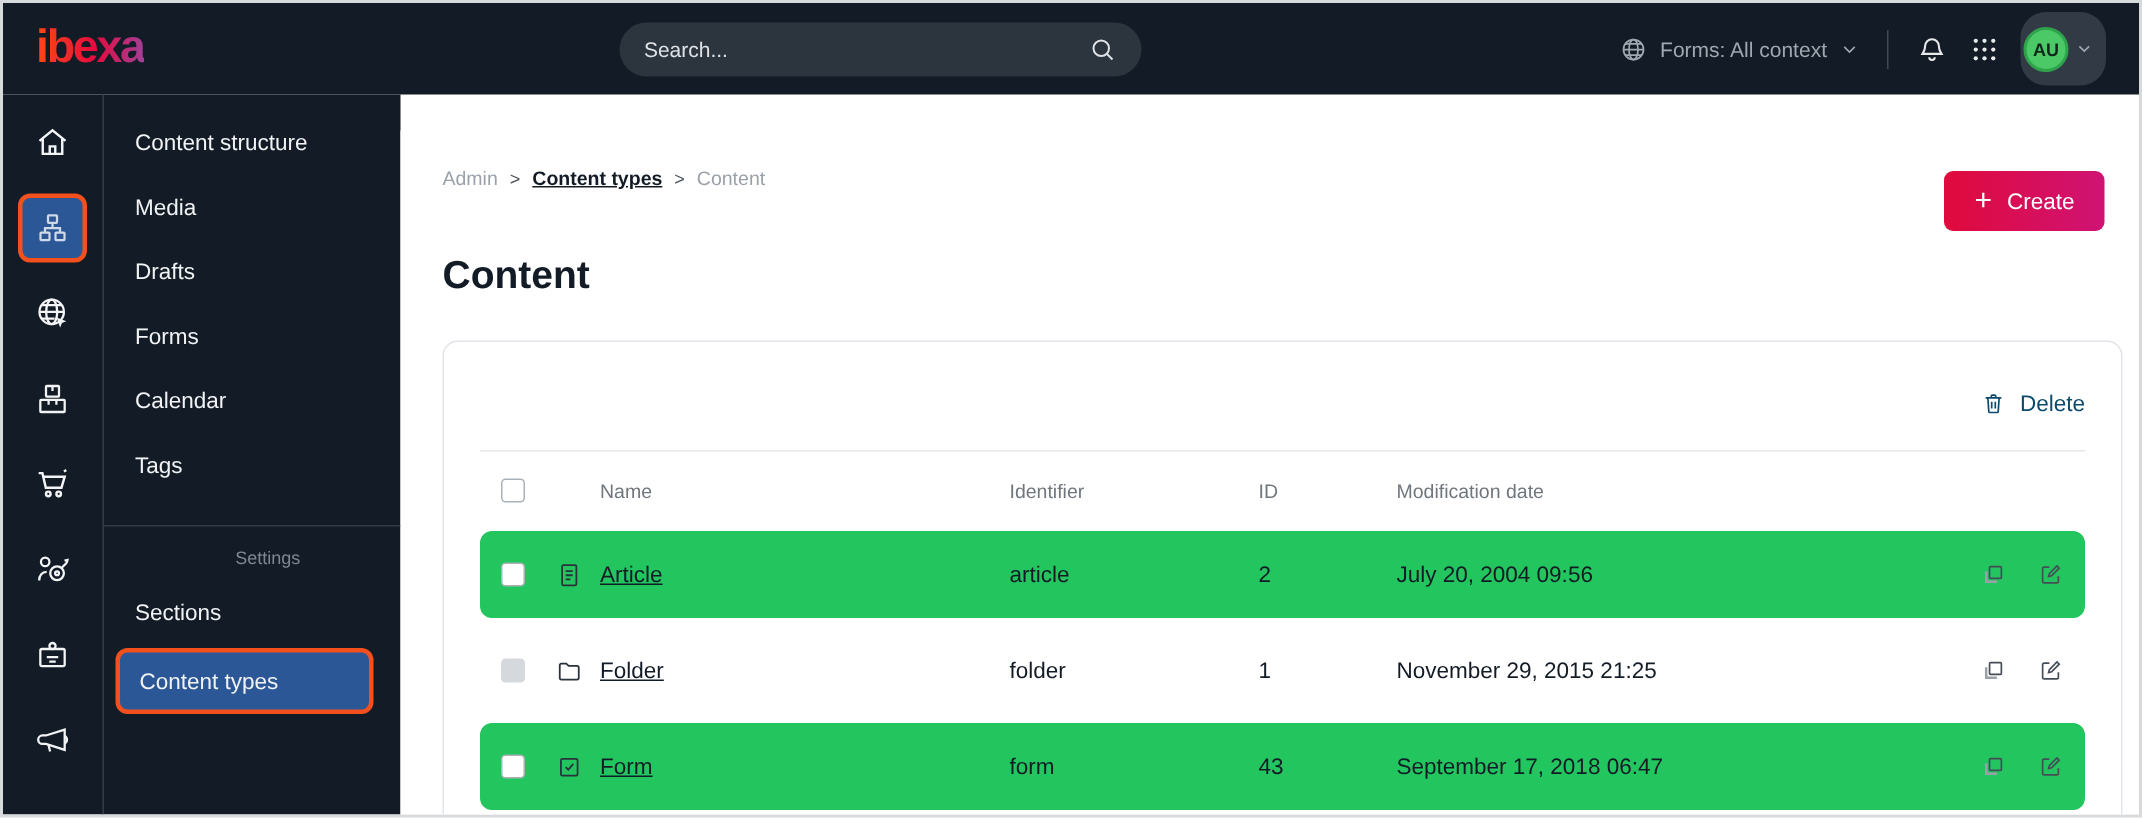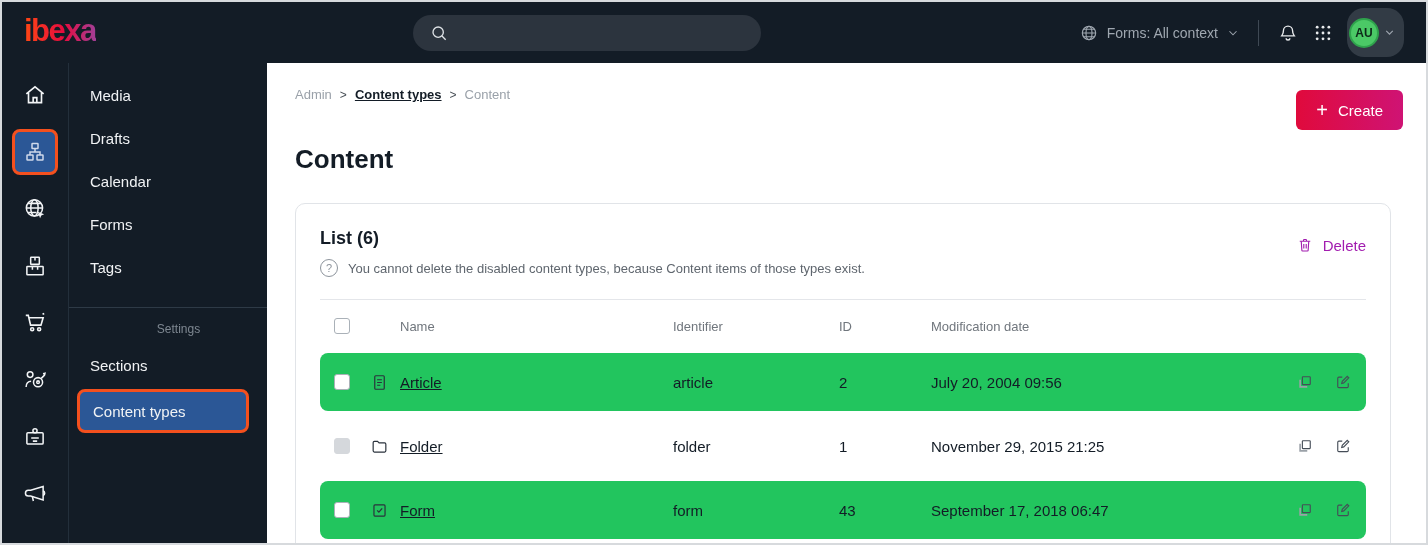--- a/index.html
+++ b/index.html
@@ -66,21 +66,21 @@
     margin-bottom:5px; cursor:pointer; white-space:nowrap;
   }
   .sidebar-divider { border-top:1px solid #2e3a46; margin-top:16px; }
   .section-label { font-size:12px; color:#7e8791; padding-left:21px; margin:14px 0 10px;text-align:center; }
   .menu-item.active-wrap { padding:0; margin:0 18px 5px 8px; height:44px; }
   .active-box {
     border:3px solid #f4501e; border-radius:8px; background:#2b5796; width:100%; height:44px;
     display:flex; align-items:center; padding-left:13px; font-size:15px; color:#f0f2f4;
   }
   
-  .main { flex:1; background:#fff; position:relative; padding:24px 35px 0 28px; overflow:hidden; }
+  .main { flex:1; background:#fff; position:relative; padding:24px 11px 0 28px; overflow:hidden;margin-top:24px; }
   .breadcrumb { font-size:13px; color:#9aa1a9; display:flex; gap:8px; align-items:center; }
   .breadcrumb .sep { color:#4a5158; font-size:12px; }
   .breadcrumb .crumb-link { color:#131c26; text-decoration:underline; font-weight:600; cursor:pointer; }
   .create-btn {
     position:absolute; top:27px; right:23px; height:40px; padding:0 20px;
     background:linear-gradient(90deg,#e00a3c,#cf1374); color:#fff; border:none; border-radius:6px;
     font-size:15px; font-family:inherit; display:flex; align-items:center; gap:10px; cursor:pointer;
   }
   .create-btn .plus { font-size:20px; font-weight:300; line-height:1; }
   h1.page-title { font-size:26px; font-weight:700; color:#131c26; margin-top:42px; }
@@ -90,21 +90,21 @@
     padding:24px; height:420px;
   }
   .card-head { display:flex; align-items:flex-start; }
   .card-title { font-size:18px; font-weight:700; color:#131c26; }
   .card-info { margin-top:10px; display:flex; align-items:center; gap:10px; color:#5f666e; font-size:13px; }
   .help-circle {
     width:18px; height:18px; border:1px solid #8d949c; border-radius:50%; color:#8d949c;
     font-size:11px; display:flex; align-items:center; justify-content:center; flex:none;
   }
   .delete-btn {
-    margin-left:auto; display:flex; align-items:center; gap:9px; color:#a21caf; font-size:15px;
+    margin-left:auto; display:flex; align-items:center; gap:9px; color:#0c4a6e; font-size:15px;
     background:none; border:none; font-family:inherit; margin-top:8px; cursor:default;
   }
   .card-divider { border-top:1px solid #e4e6ea; margin-top:22px; }
   
   .trow {
     display:grid; grid-template-columns:36px 30px 273px 166px 92px 1fr 96px;
     align-items:center; padding:0 14px;
   }
   .thead { height:28px; margin-top:12px; font-size:13px; color:#70767d; }
   .tbody { display:flex; flex-direction:column; gap:6px; margin-top:13px; }
@@ -122,20 +122,21 @@
 </style>
 </head>
 <body>
 
 <div class="screen">
 
   <div class="topbar">
     <div class="logo">ibexa</div>
 
     <div class="search-pill">
+      <input type="text" placeholder="Search..." style="">
       <span>
         <svg width="20" height="20" viewBox="0 0 24 24" fill="none" stroke="currentColor" stroke-width="1.6">
           <circle cx="11" cy="11" r="6.2"></circle>
             <path d="M15.6 15.6 L20 20"></path>
         </svg>
       </span>
     </div>
 
     <div class="topbar-right">
       <div class="site-context">
@@ -258,24 +259,25 @@
         <span>
           <svg width="26" height="26" viewBox="0 0 24 24" fill="none" stroke="currentColor" stroke-width="1.4">
             <path d="M19.5 5 L8 8.6 H5.8 a2.6 2.6 0 0 0 0 5.2 H8 L19.5 17.5 z"></path>
             <path d="M9.5 14.2 l1 4.3 M19.5 9 a2.5 2.5 0 0 1 0 4.5"></path>
           </svg>
         </span>
       </div>
     </div>
 
     <div class="sidebar">
+      <div class="menu-item">Content structure</div>
       <div class="menu-item">Media</div>
       <div class="menu-item">Drafts</div>
+      <div class="menu-item">Forms</div>
       <div class="menu-item">Calendar</div>
-      <div class="menu-item">Forms</div>
       <div class="menu-item">Tags</div>
 
       <div class="sidebar-divider"></div>
       <div class="section-label">Settings</div>
 
       <div class="menu-item">Sections</div>
       <div class="menu-item active-wrap">
         <div class="active-box">Content types</div>
       </div>
     </div>
@@ -291,27 +293,20 @@
 
       <button class="create-btn">
         <span class="plus">+</span>
         <span>Create</span>
       </button>
 
       <h1 class="page-title">Content</h1>
 
       <div class="card">
         <div class="card-head">
-          <div>
-            <div class="card-title">List (6)</div>
-            <div class="card-info">
-              <span class="help-circle">?</span>
-              <span>You cannot delete the disabled content types, because Content items of those types exist.</span>
-            </div>
-          </div>
           <button class="delete-btn">
             <span>
               <svg width="18" height="18" viewBox="0 0 24 24" fill="none" stroke="currentColor" stroke-width="1.5">
                 <path d="M5 7 h14 M10 7 V5.6 a1 1 0 0 1 1-1 h2 a1 1 0 0 1 1 1 V7"></path>
                 <path d="M7 7 l.8 12 a1 1 0 0 0 1 1 h6.4 a1 1 0 0 0 1-1 L17 7"></path>
                 <path d="M10.4 10.5 v6 M13.6 10.5 v6"></path>
               </svg>
             </span>
             <span>Delete</span>
           </button>

